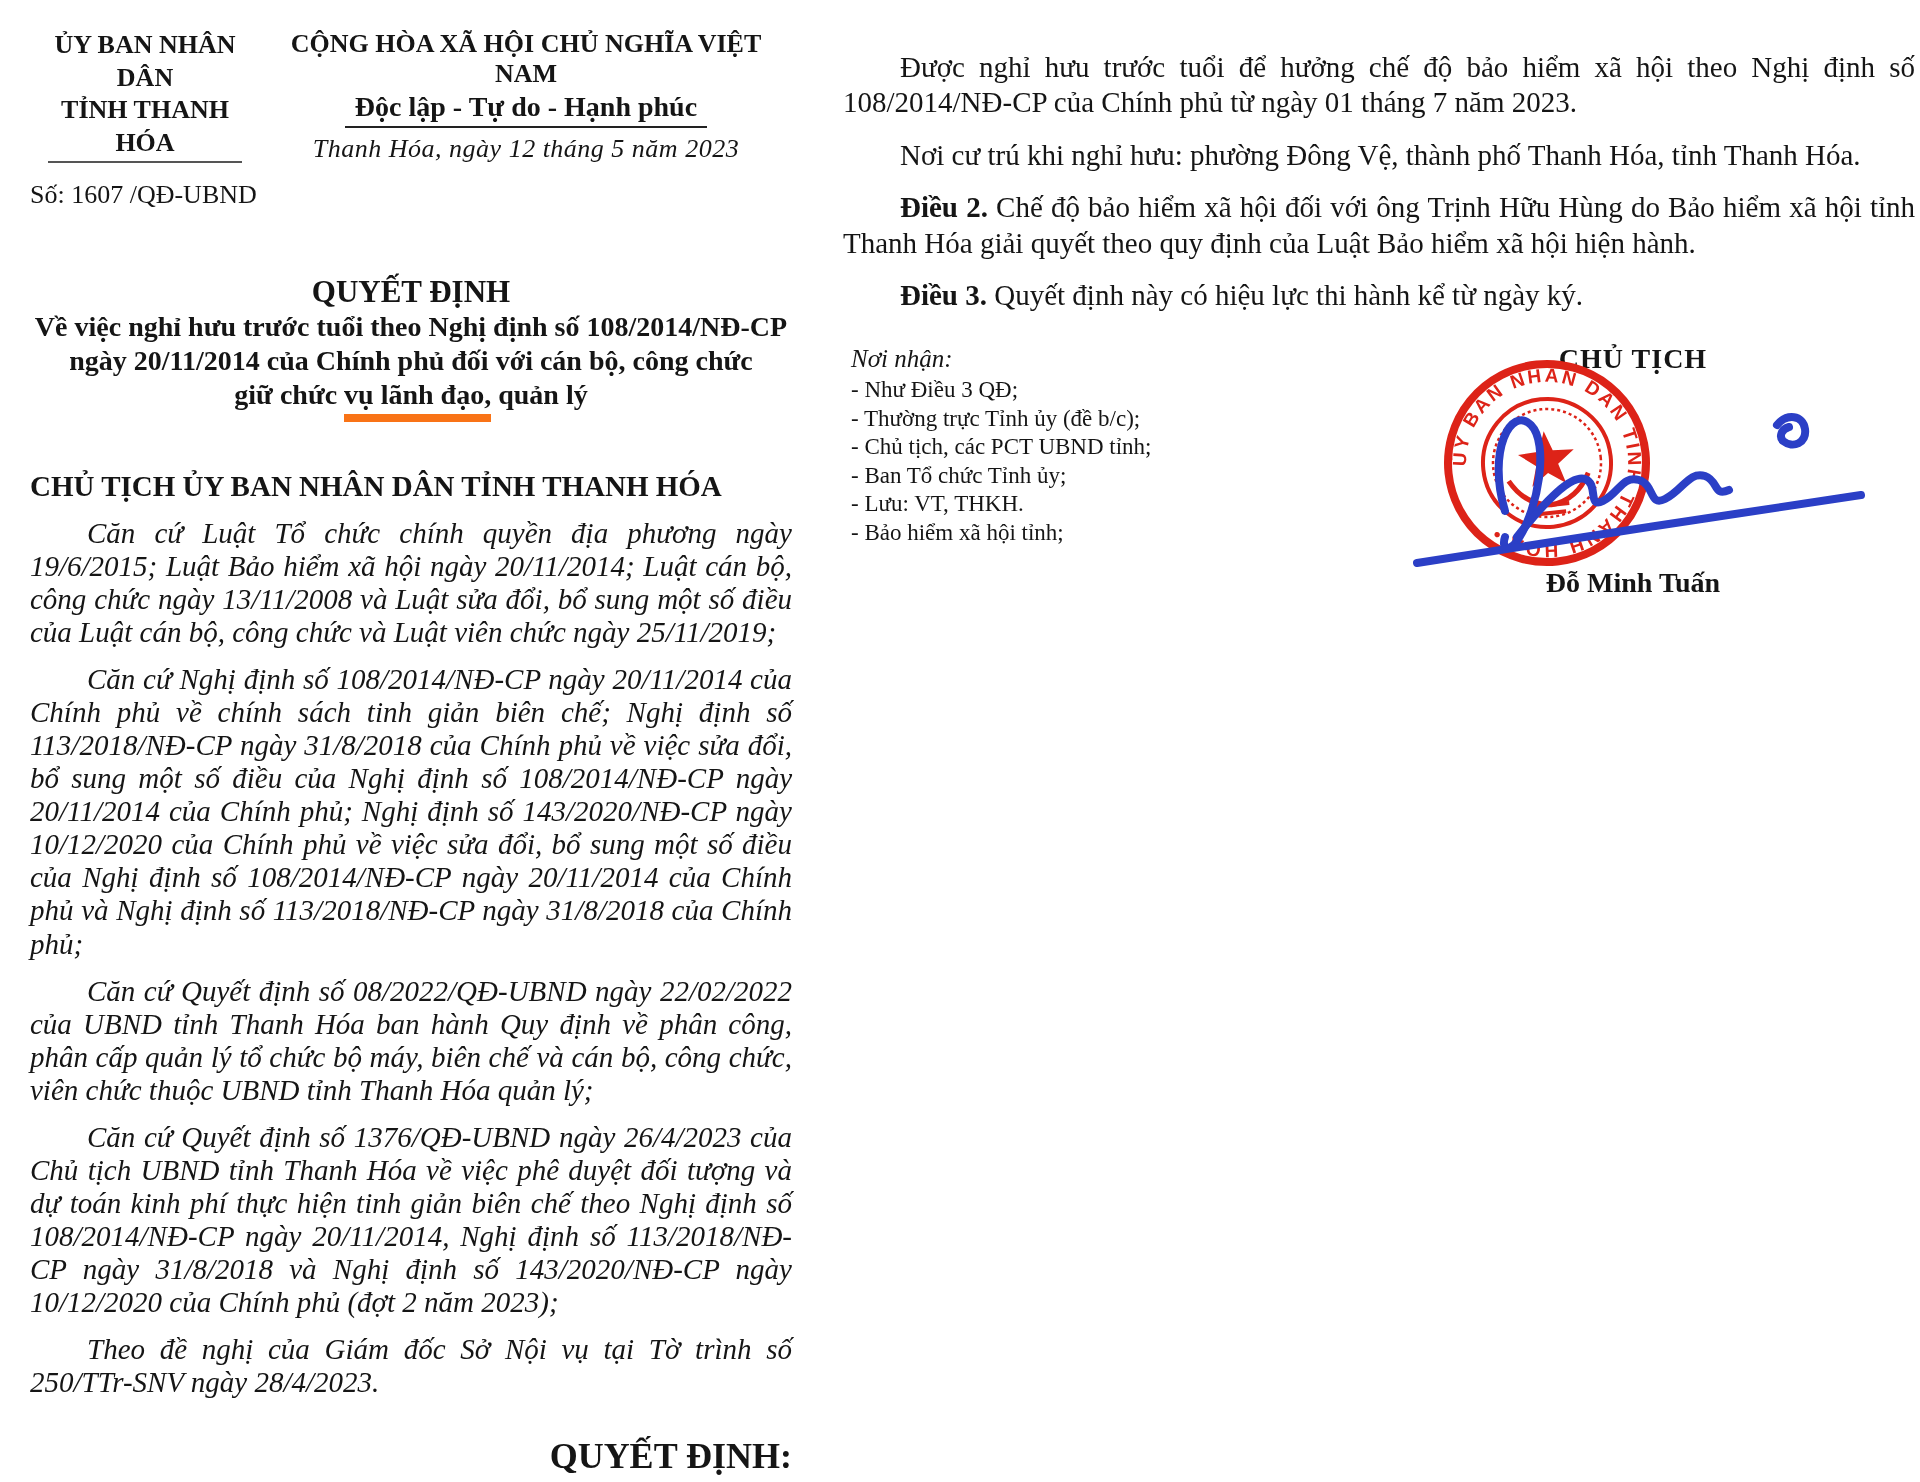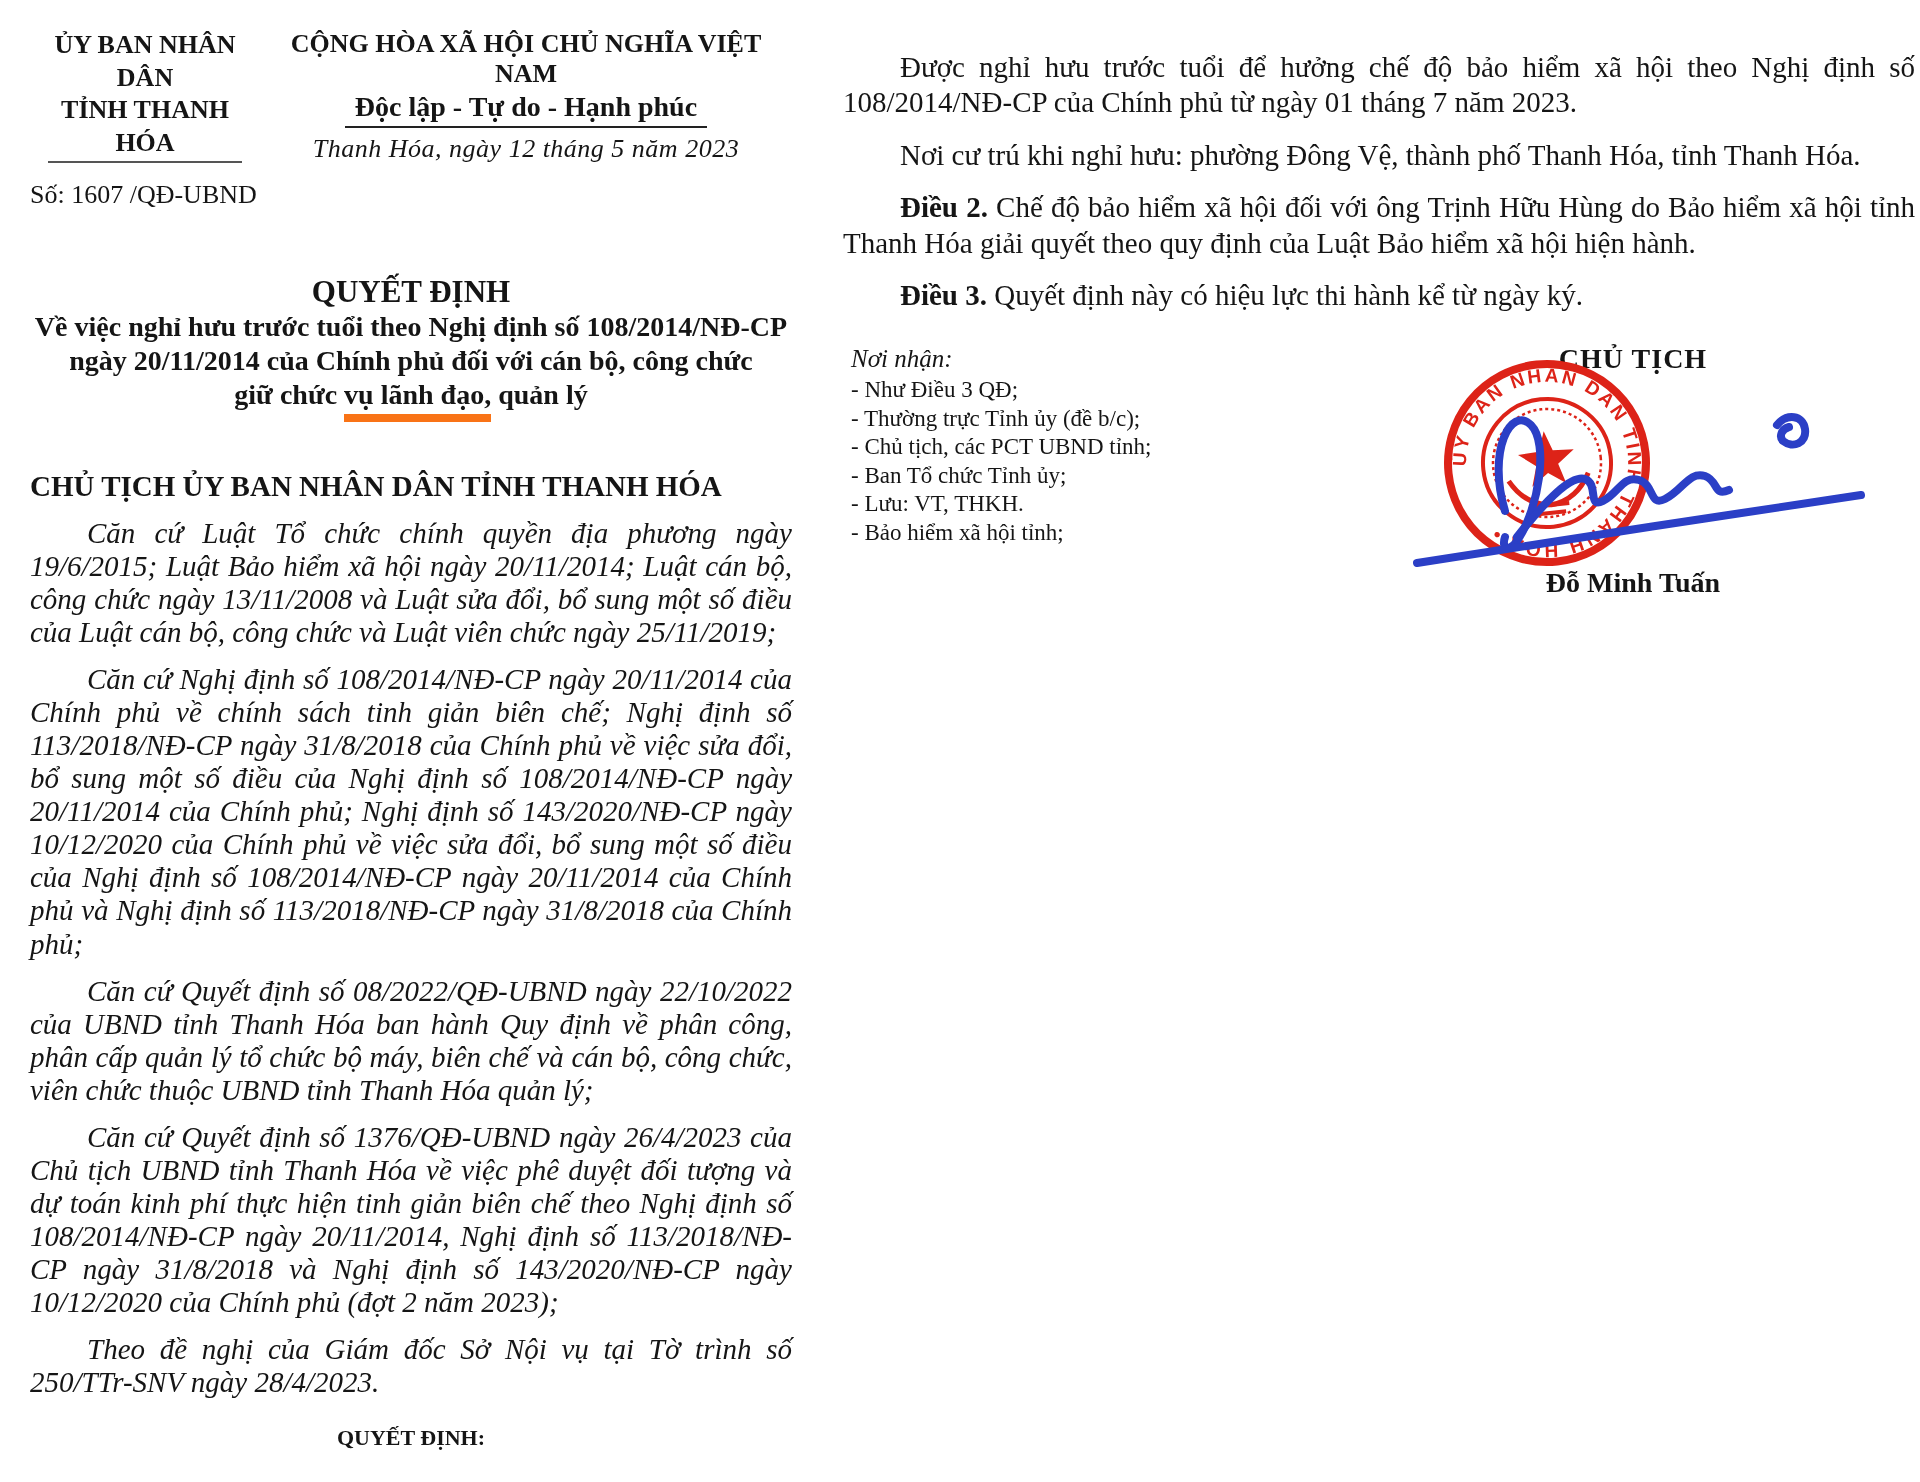--- a/index.html
+++ b/index.html
@@ -18,21 +18,21 @@
   .national{flex:1;text-align:center;}
   .nat1{font-weight:bold;font-size:26px;}
   .nat2{font-weight:bold;font-size:28px;margin-top:2px;display:inline-block;border-bottom:2px solid #222;padding:0 10px 3px;}
   .nat-date{font-style:italic;font-size:26px;margin-top:6px;letter-spacing:.5px;}
   .title-block{text-align:center;margin-top:62px;}
   .title-main{font-weight:bold;font-size:31px;}
   .title-sub{font-weight:bold;font-size:28px;line-height:1.22;}
   .u-part{display:inline-block;border-bottom:8px solid #f97316;padding-bottom:2px;}
   .authority{text-align:left;font-weight:bold;font-size:29px;margin-top:48px;}
   .recital{font-style:italic;font-size:29px;line-height:1.14;text-align:justify;text-indent:57px;margin:14px 0 0 0;}
-  .decision-heading{text-align:center;font-weight:bold;font-size:22px;margin-top:26px;}
+  .decision-heading{text-align:right;font-weight:bold;font-size:36px;margin-top:36px;}
   b{font-weight:bold;}
   
   .page-right{position:absolute;left:843px;top:36px;width:1072px;}
   .rp{font-size:29px;line-height:1.22;text-align:justify;text-indent:57px;margin:17px 0 0 0;}
   .rp:first-child{margin-top:14px;}
   .footer-row{display:flex;margin-top:30px;}
   .recipients{width:430px;font-size:23px;line-height:1.24;padding-left:8px;}
   .recipients-h{font-weight:normal;font-style:italic;font-size:25px;margin-bottom:2px;}
   .recipient-item{white-space:nowrap;}
   .signature-block{flex:1;position:relative;height:310px;}
@@ -64,21 +64,21 @@
     <div class="title-main">QUYẾT ĐỊNH</div>
     <div class="title-sub">Về việc nghỉ hưu trước tuổi theo Nghị định số 108/2014/NĐ-CP</div>
     <div class="title-sub">ngày 20/11/2014 của Chính phủ đối với cán bộ, công chức</div>
     <div class="title-sub"><span>giữ chức </span><span class="u-part">vụ lãnh đạo,</span><span> quản lý</span></div>
   </div>
 
   <div class="authority">CHỦ TỊCH ỦY BAN NHÂN DÂN TỈNH THANH HÓA</div>
 
   <p class="recital">Căn cứ Luật Tổ chức chính quyền địa phương ngày 19/6/2015; Luật Bảo hiểm xã hội ngày 20/11/2014; Luật cán bộ, công chức ngày 13/11/2008 và Luật sửa đổi, bổ sung một số điều của Luật cán bộ, công chức và Luật viên chức ngày 25/11/2019;</p>
   <p class="recital">Căn cứ Nghị định số 108/2014/NĐ-CP ngày 20/11/2014 của Chính phủ về chính sách tinh giản biên chế; Nghị định số 113/2018/NĐ-CP ngày 31/8/2018 của Chính phủ về việc sửa đổi, bổ sung một số điều của Nghị định số 108/2014/NĐ-CP ngày 20/11/2014 của Chính phủ; Nghị định số 143/2020/NĐ-CP ngày 10/12/2020 của Chính phủ về việc sửa đổi, bổ sung một số điều của Nghị định số 108/2014/NĐ-CP ngày 20/11/2014 của Chính phủ và Nghị định số 113/2018/NĐ-CP ngày 31/8/2018 của Chính phủ;</p>
-  <p class="recital">Căn cứ Quyết định số 08/2022/QĐ-UBND ngày 22/10/2022 của UBND tỉnh Thanh Hóa ban hành Quy định về phân công, phân cấp quản lý tổ chức bộ máy, biên chế và cán bộ, công chức, viên chức thuộc UBND tỉnh Thanh Hóa quản lý;</p>
+  <p class="recital">Căn cứ Quyết định số 08/2022/QĐ-UBND ngày 22/02/2022 của UBND tỉnh Thanh Hóa ban hành Quy định về phân công, phân cấp quản lý tổ chức bộ máy, biên chế và cán bộ, công chức, viên chức thuộc UBND tỉnh Thanh Hóa quản lý;</p>
   <p class="recital">Căn cứ Quyết định số 1376/QĐ-UBND ngày 26/4/2023 của Chủ tịch UBND tỉnh Thanh Hóa về việc phê duyệt đối tượng và dự toán kinh phí thực hiện tinh giản biên chế theo Nghị định số 108/2014/NĐ-CP ngày 20/11/2014, Nghị định số 113/2018/NĐ-CP ngày 31/8/2018 và Nghị định số 143/2020/NĐ-CP ngày 10/12/2020 của Chính phủ (đợt 2 năm 2023);</p>
   <p class="recital">Theo đề nghị của Giám đốc Sở Nội vụ tại Tờ trình số 250/TTr-SNV ngày 28/4/2023.</p>
 
   <div class="decision-heading">QUYẾT ĐỊNH:</div>
 
 </div>
 
 <div class="page-right">
   <p class="rp">Được nghỉ hưu trước tuổi để hưởng chế độ bảo hiểm xã hội theo Nghị định số 108/2014/NĐ-CP của Chính phủ từ ngày 01 tháng 7 năm 2023.</p>
   <p class="rp">Nơi cư trú khi nghỉ hưu: phường Đông Vệ, thành phố Thanh Hóa, tỉnh Thanh Hóa.</p>

